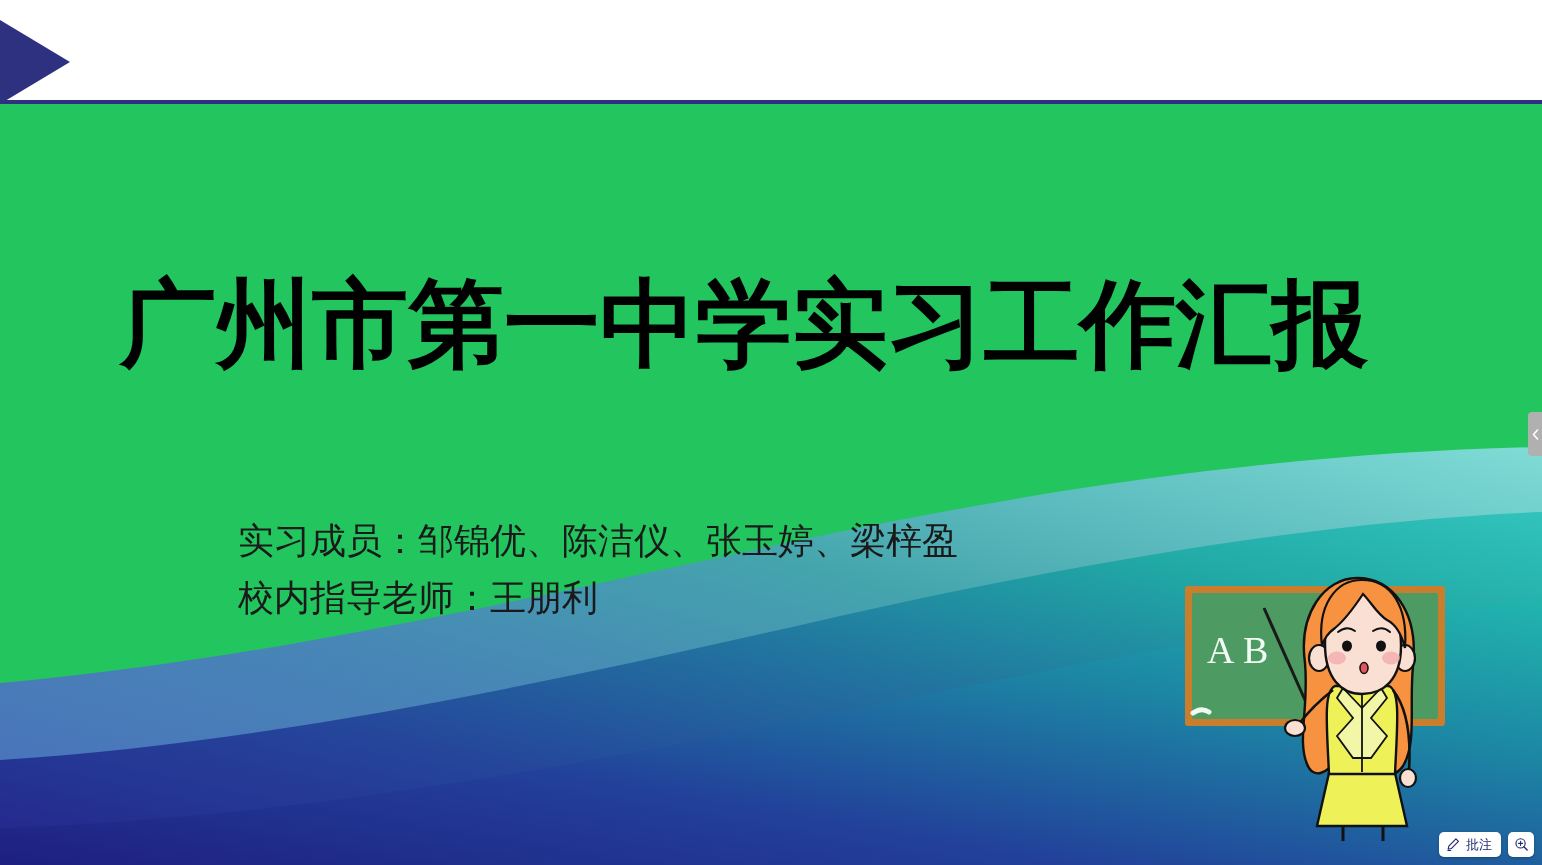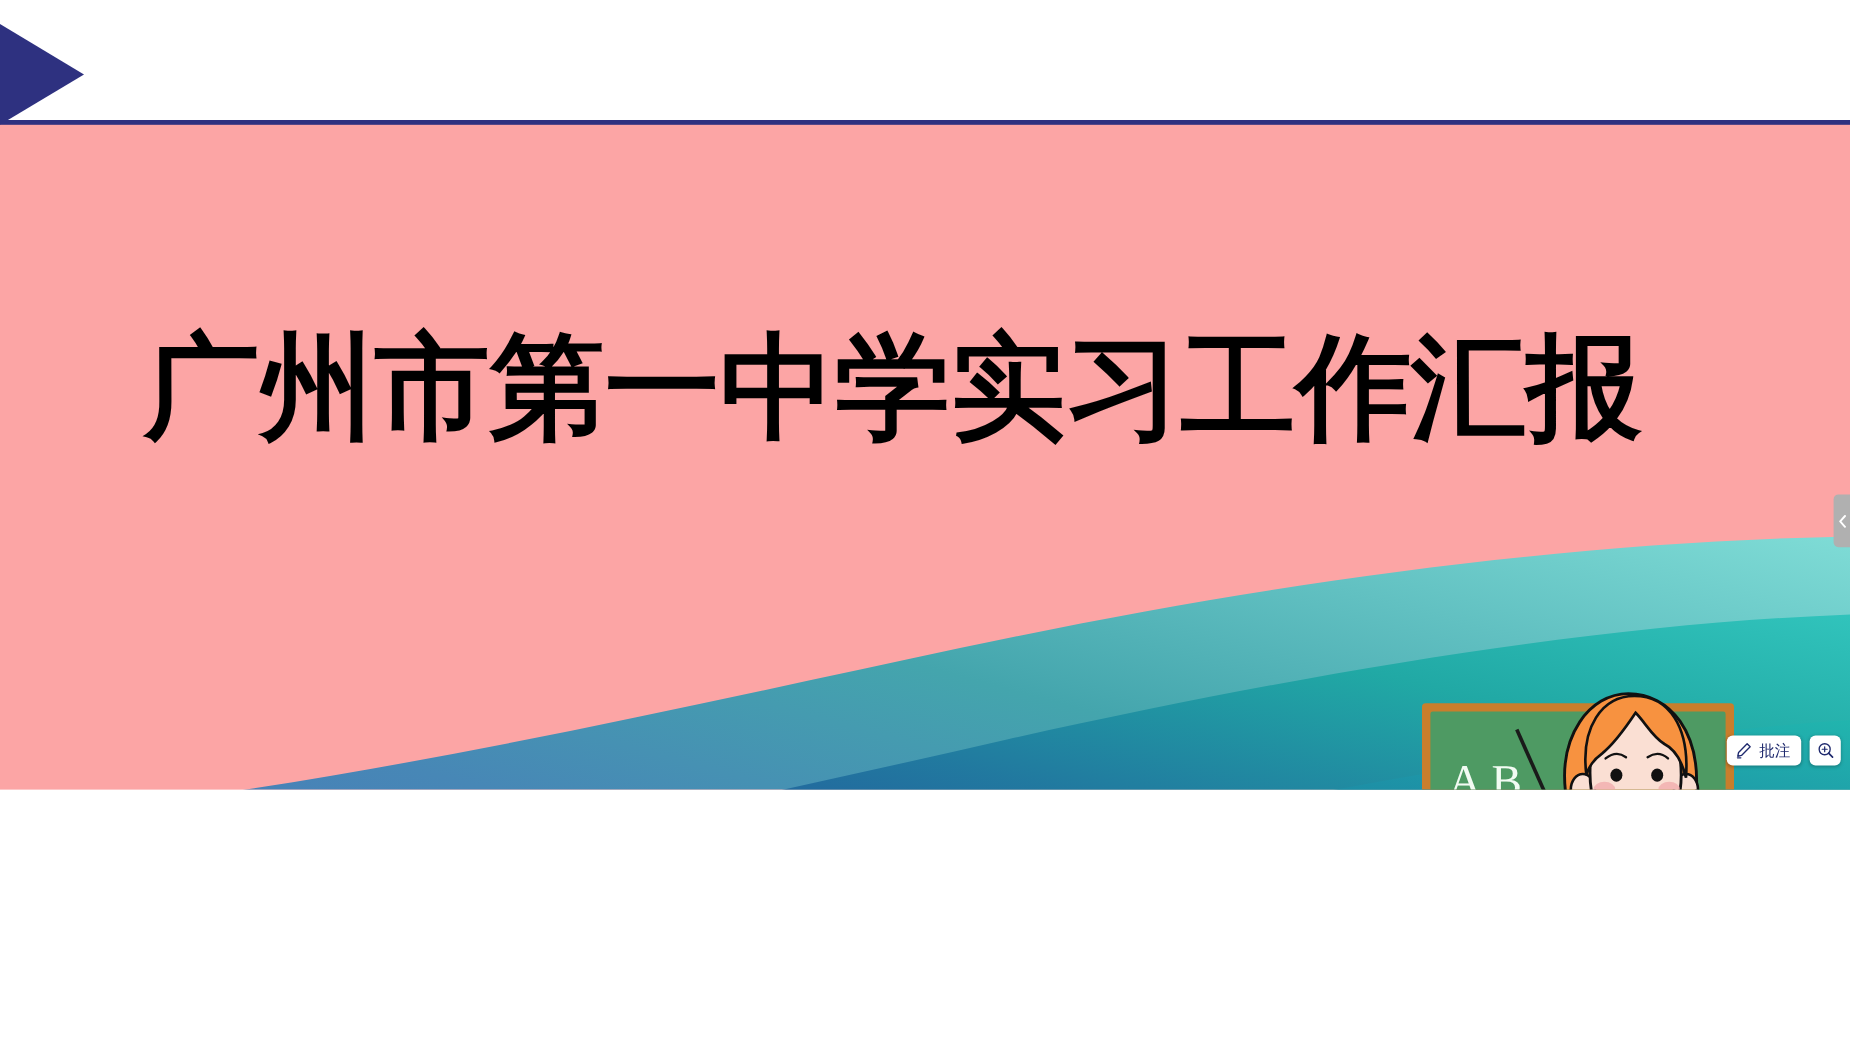--- a/index.html
+++ b/index.html
@@ -4,22 +4,22 @@
 <style>
   * { margin:0; padding:0; box-sizing:border-box; }
   html, body {
     width:1542px; height:865px;
     overflow:hidden;
     background:#ffffff;
     font-family:"Liberation Sans", "DejaVu Sans", sans-serif;
   }
   #slide {
     position:relative;
-    width:1542px; height:658px;
-    background:#fca5a5;
+    width:1542px; height:865px;
+    background:#22c55e;
     overflow:hidden;
   }
 
   
   #header-band {
     position:absolute; left:0; top:0;
     width:1542px; height:103px;
     background:#ffffff;
   }
   #header-rule {
@@ -82,21 +82,21 @@
     background:#b0b0b0;
     border-radius:4px 0 0 4px;
     display:flex; align-items:center; justify-content:center;
     cursor:pointer;
   }
   #collapse-handle svg { display:block; }
 
   
   #toolbar {
     position:absolute;
-    right:8px; bottom:20px;
+    right:8px; bottom:8px;
     display:flex; align-items:center; gap:7px;justify-content:space-between;
   }
   .tool-btn {
     background:#ffffff;
     border-radius:5px;
     height:25px;
     display:flex; align-items:center; justify-content:center;
     gap:5px;
     box-shadow:0 1px 3px rgba(0,0,0,0.25);
     cursor:pointer;
@@ -155,20 +155,22 @@
 
   <svg id="header-arrow" viewBox="0 0 72 84">
     <polygon points="0,0 70,42 0,84" fill="#2e3180"></polygon>
   </svg>
 
   <div id="header-rule"></div>
 
   <div id="title">广州市第一中学实习工作汇报</div>
 
   <div id="bodyblock">
+    <div class="bodyline">实习成员：邹锦优、陈洁仪、张玉婷、梁梓盈</div>
+    <div class="bodyline">校内指导老师：王朋利</div>
   </div>
 
   <svg id="illustration" viewBox="0 0 300 300">
 
     <rect x="20" y="28" width="260" height="140" rx="3" fill="#c87e2c"></rect>
     <rect x="27" y="35" width="246" height="126" rx="2" fill="#4e9a63"></rect>
 
     <text x="42" y="105" font-family="Liberation Serif, DejaVu Serif, serif" font-size="38" fill="#f2fbf3">A</text>
     <text x="78" y="105" font-family="Liberation Serif, DejaVu Serif, serif" font-size="38" fill="#f2fbf3">B</text>
     <path d="M28,155 q8,-6 16,-1" stroke="#f2fbf3" stroke-width="5" fill="none" stroke-linecap="round"></path>

